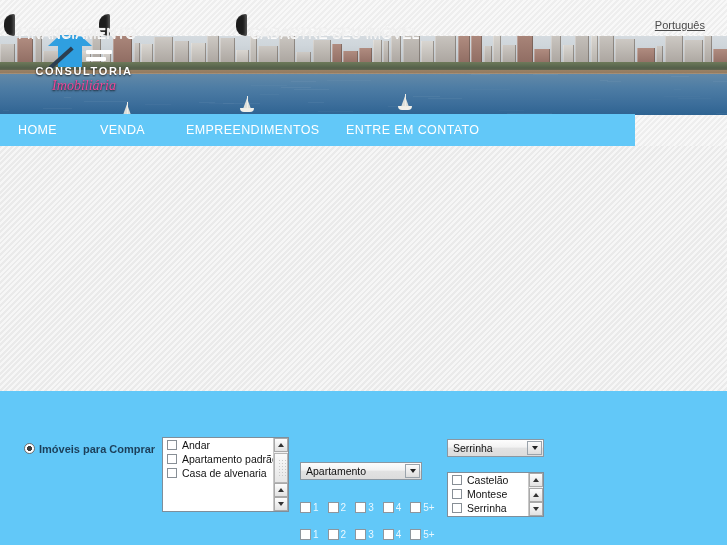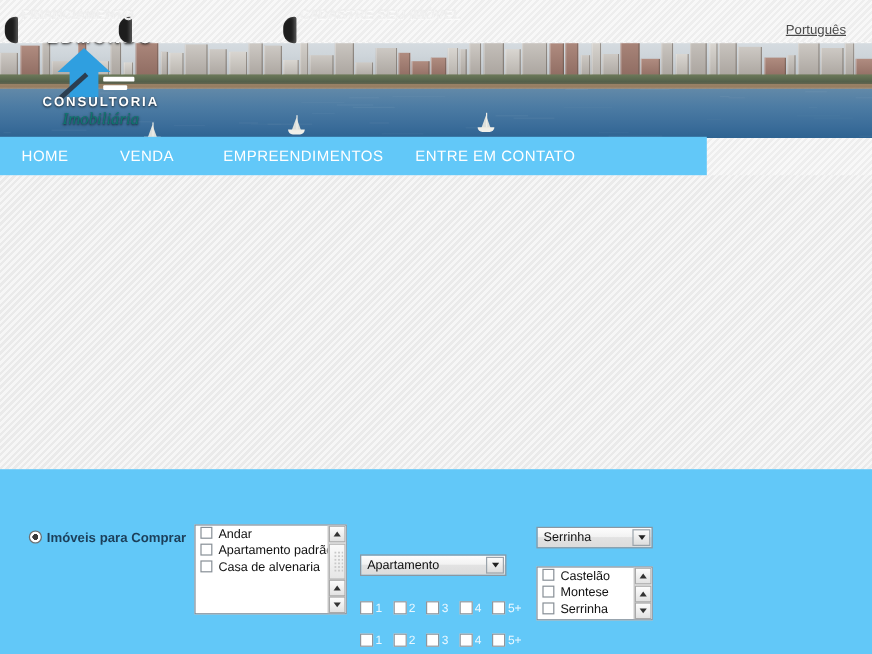--- a/index.html
+++ b/index.html
@@ -22,23 +22,23 @@
     position: absolute; left: 0; top: 0;
     width: 727px; height: 35px;
     background:
       repeating-linear-gradient(135deg,
         #eeeeee 0px, #eeeeee 2px,
         #f8f8f8 2px, #f8f8f8 4px);
     z-index: 40;
   }
   .top-link {
     position: absolute;
-    top: 4px;
+    top: 24px;
     height: 18px;
-    font-size: 11px;
+    font-size: 14px;
     letter-spacing: .2px;
     color: #f2f2f2;
     text-shadow: 0 0 1px #dcdcdc, 0 1px 0 #ffffff;
     white-space: nowrap;
     cursor: pointer;
     line-height: 18px;
     text-align: right;
   }
   .top-tab-mark {
     position: absolute;
@@ -128,21 +128,21 @@
     background:
       repeating-linear-gradient(135deg,
         rgba(238,238,238,.95) 0px, rgba(238,238,238,.95) 2px,
         rgba(250,250,250,.95) 2px, rgba(250,250,250,.95) 4px);
     z-index: 5;
   }
 
   
   #logo {
     position: absolute;
-    left: 24px; top: 18px;
+    left: 24px; top: 4px;
     width: 120px; height: 93px;
     z-index: 30;
     cursor: pointer;
   }
   #logo-edmundo {
     position: absolute; left: 4px; top: 5px;
     width: 112px;
     text-align: center;
     font-size: 14px;
     font-weight: bold;
@@ -187,28 +187,28 @@
     color: #ffffff;
     text-shadow: 0 1px 2px rgba(0,0,0,.8);
   }
   #logo-imobiliaria {
     position: absolute; left: 0; top: 74px;
     width: 120px;
     text-align: center;
     font-size: 14px;
     font-style: italic;
     font-family: "Liberation Serif", serif;
-    color: #0f766e;
+    color: #ec4899;
     text-shadow: 0 1px 2px rgba(0,0,0,.85);
   }
 
   
   #main-nav {
     position: absolute; left: 0; top: 114px;
-    width: 589px; height: 32px;
+    width: 635px; height: 32px;
     background: #62c8f8;
     z-index: 35;
     padding-left: 28px;
   }
   .nav-item {
     position: absolute;
     top: 0; height: 32px;
     line-height: 32px;
     font-size: 12.5px;
     color: #ffffff;

